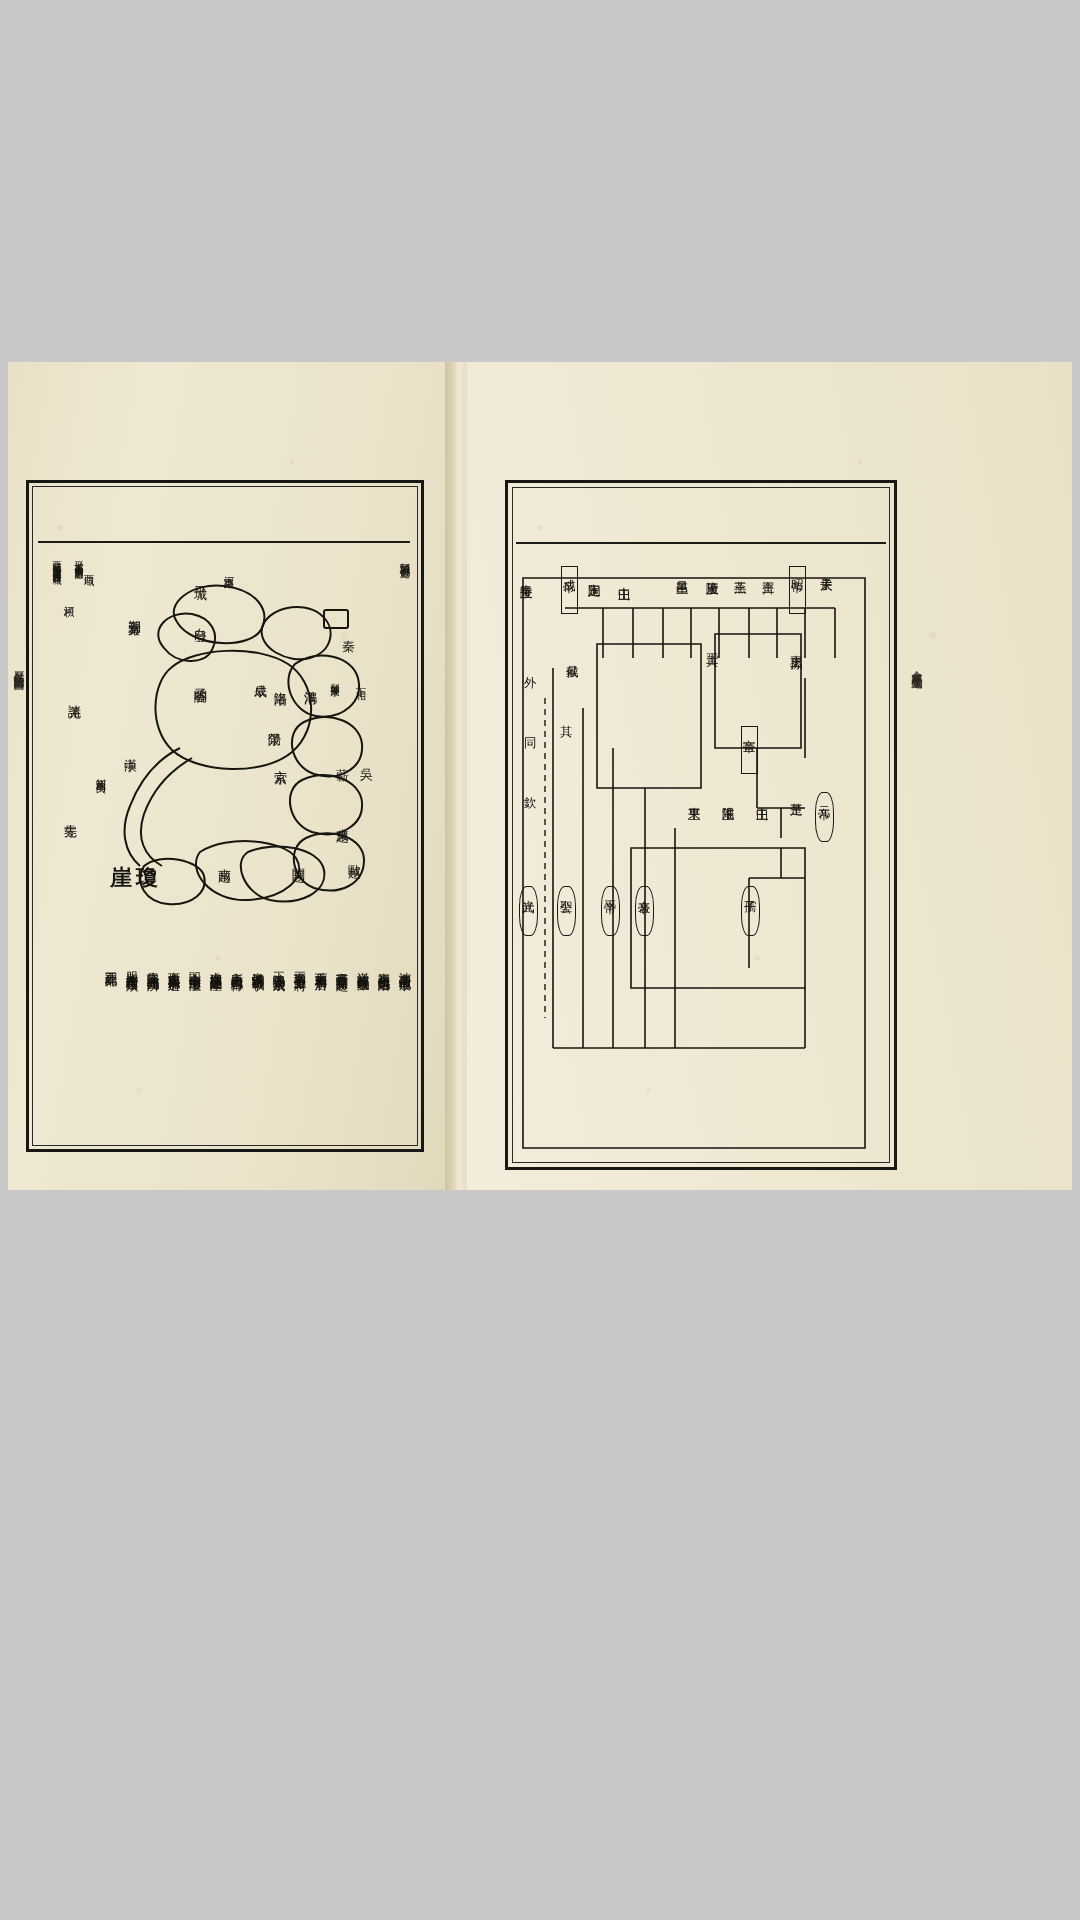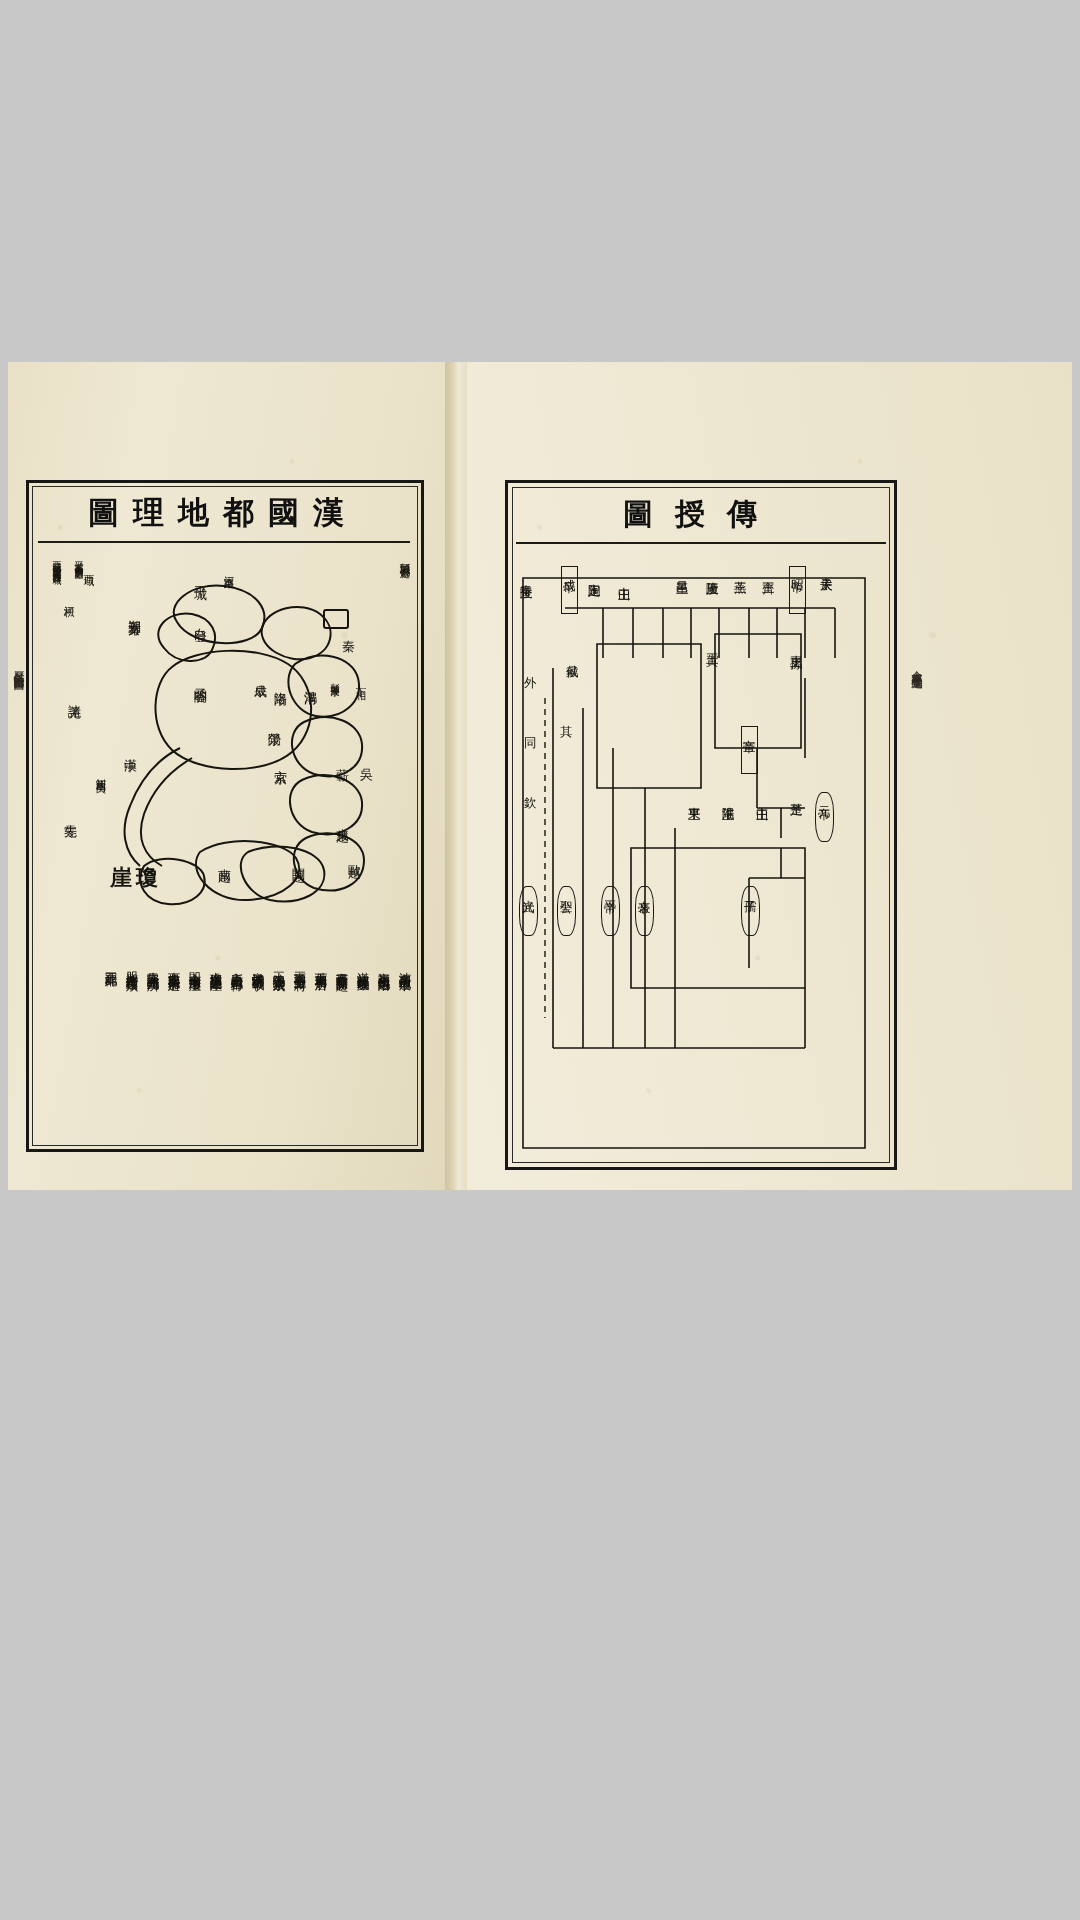--- a/index.html
+++ b/index.html
@@ -217,23 +217,20 @@
   <div id="book">
     <div class="edge-top"></div>
     <div class="edge-bottom"></div>
 
     <div id="page-left">
       <div class="speckle"></div>
 
       <div class="frame" id="left-frame"></div>
       <div class="frame-inner" id="left-frame-inner" style="left:24px;top:124px;width:386px;height:660px;"></div>
 
-      <div id="left-title">
-        <div class="t">漢國都地理圖</div>
-      </div>
       <div id="left-title-rule"></div>
 
       <div id="map-area">
         <svg width="378" height="395" viewBox="0 0 378 395">
           <g fill="none" stroke="#16150f" stroke-width="2">
 
             <path d="M125 70 C112 52 140 30 172 34 C205 38 218 58 210 76 C200 98 140 96 125 70 Z"></path>
             <path d="M210 76 C215 56 250 48 268 62 C286 76 280 100 258 106 C236 112 206 96 210 76 Z"></path>
             <path d="M112 96 C96 78 116 58 140 62 C160 66 168 82 160 98 C152 114 124 112 112 96 Z"></path>
 
@@ -309,23 +306,20 @@
 
     <div id="gutter"></div>
 
     <div id="page-right">
       <div class="speckle"></div>
     </div>
 
     <div class="frame" id="right-frame"></div>
     <div class="frame-inner" style="left:504px;top:125px;width:378px;height:676px;"></div>
 
-    <div id="right-title">
-      <div class="t">傳授圖</div>
-    </div>
     <div id="right-title-rule"></div>
 
     <div id="tree-area">
       <svg width="392" height="620" viewBox="0 0 392 620">
         <g fill="none" stroke="#16150f" stroke-width="1.6">
 
           <path d="M18 30 H360 V600 H18 Z" stroke-width="1.6"></path>
 
           <path d="M60 60 H330"></path>
 

